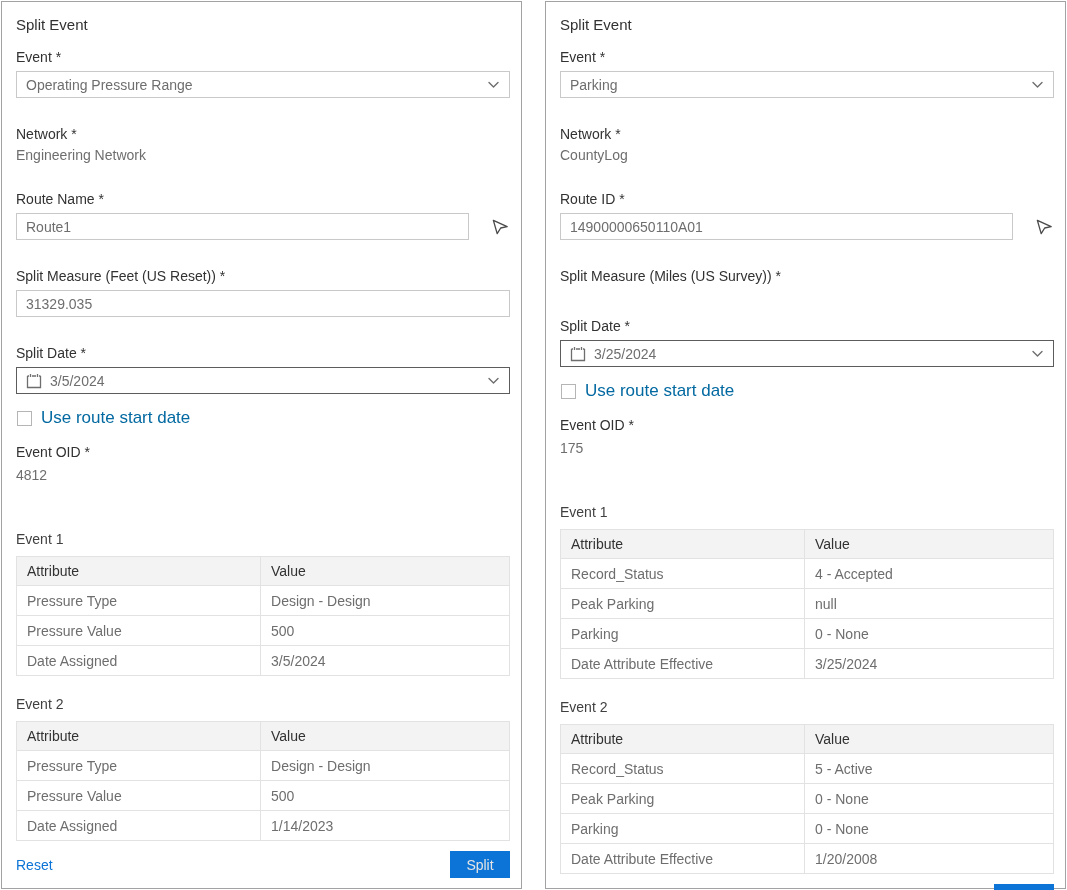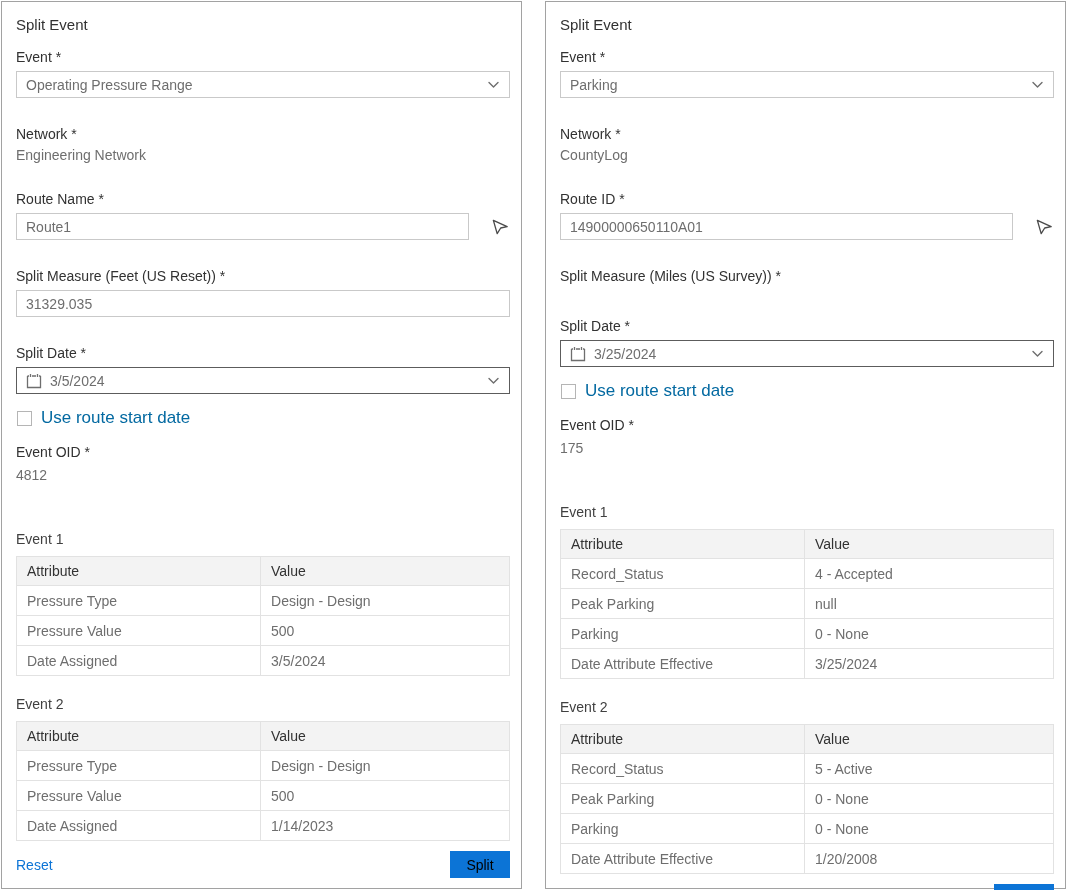--- a/index.html
+++ b/index.html
@@ -30,21 +30,21 @@
   .table-title { font-size: 14px; color: #404040; margin: 20px 0 9px 0; }
   table.attr-table { width: 100%; border-collapse: collapse; font-size: 14px; }
   table.attr-table th, table.attr-table td { border: 1px solid #e2e2e2;
     text-align: left; font-weight: normal; padding: 6px 10px; height: 30px; }
   table.attr-table th { background: #f3f3f3; color: #323232; height: 28px; }
   table.attr-table td { color: #6e6e6e; }
   table.attr-table th:first-child, table.attr-table td:first-child { width: 49.5%; }
   .footer { margin-top: auto; display: flex; justify-content: space-between;
     align-items: center; padding-top: 10px; }
   .reset-link { font-size: 14px; color: #0c74d6; cursor: pointer; text-decoration: none; }
-  .split-btn { background: #0c74d6; color: #000000; border: none; font-size: 14px;
+  .split-btn { background: #0c74d6; color: #e5e5e5; border: none; font-size: 14px;
     font-family: "Liberation Sans", sans-serif; width: 60px; height: 27px;
     display: flex; align-items: center; justify-content: center; cursor: pointer; }
 </style>
 </head>
 <body>
 
 <svg width="0" height="0" style="position:absolute">
   <defs>
     <g id="ico-chevron">
       <path d="M2 4.5 L6.5 9 L11 4.5" fill="none" stroke="#6e6e6e" stroke-width="1.4" stroke-linecap="round" stroke-linejoin="round"></path>

